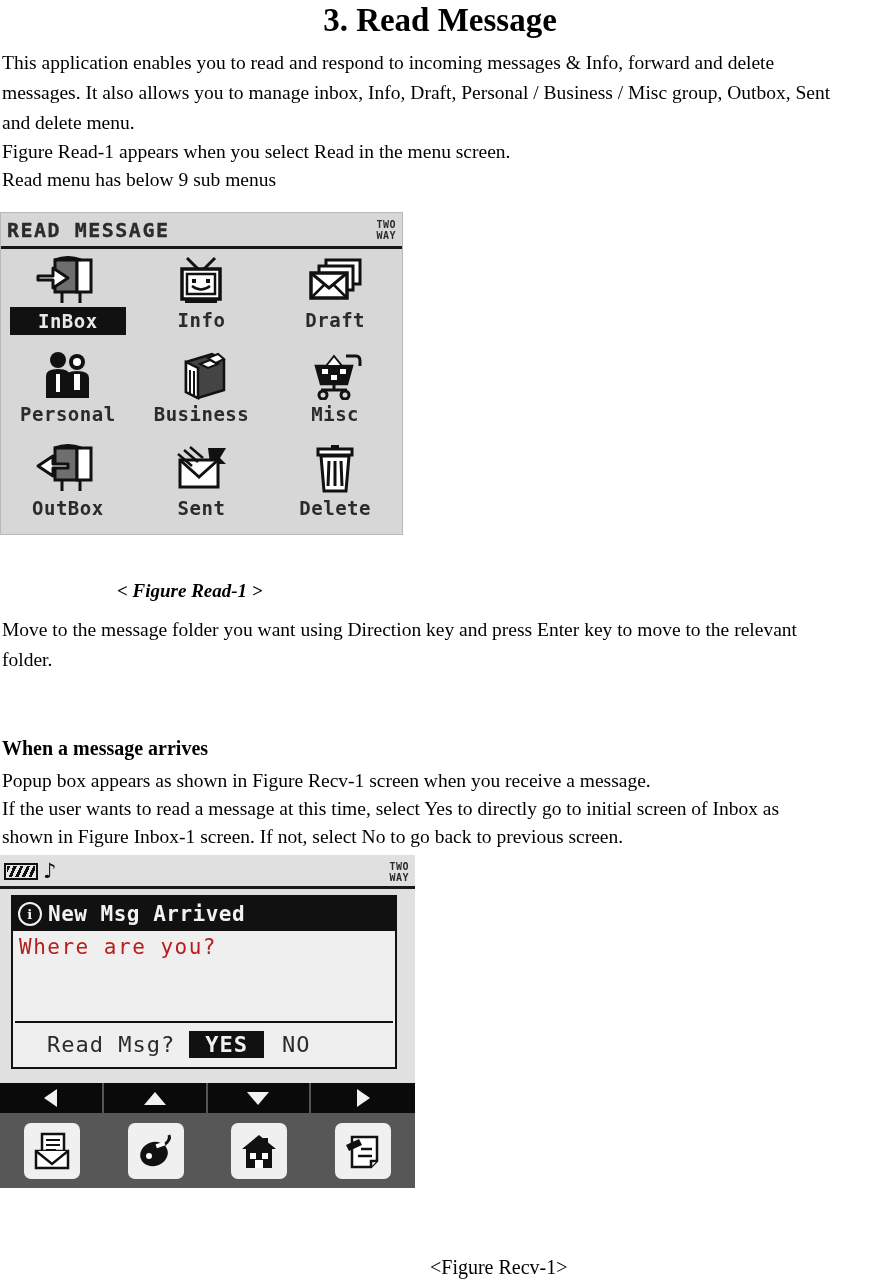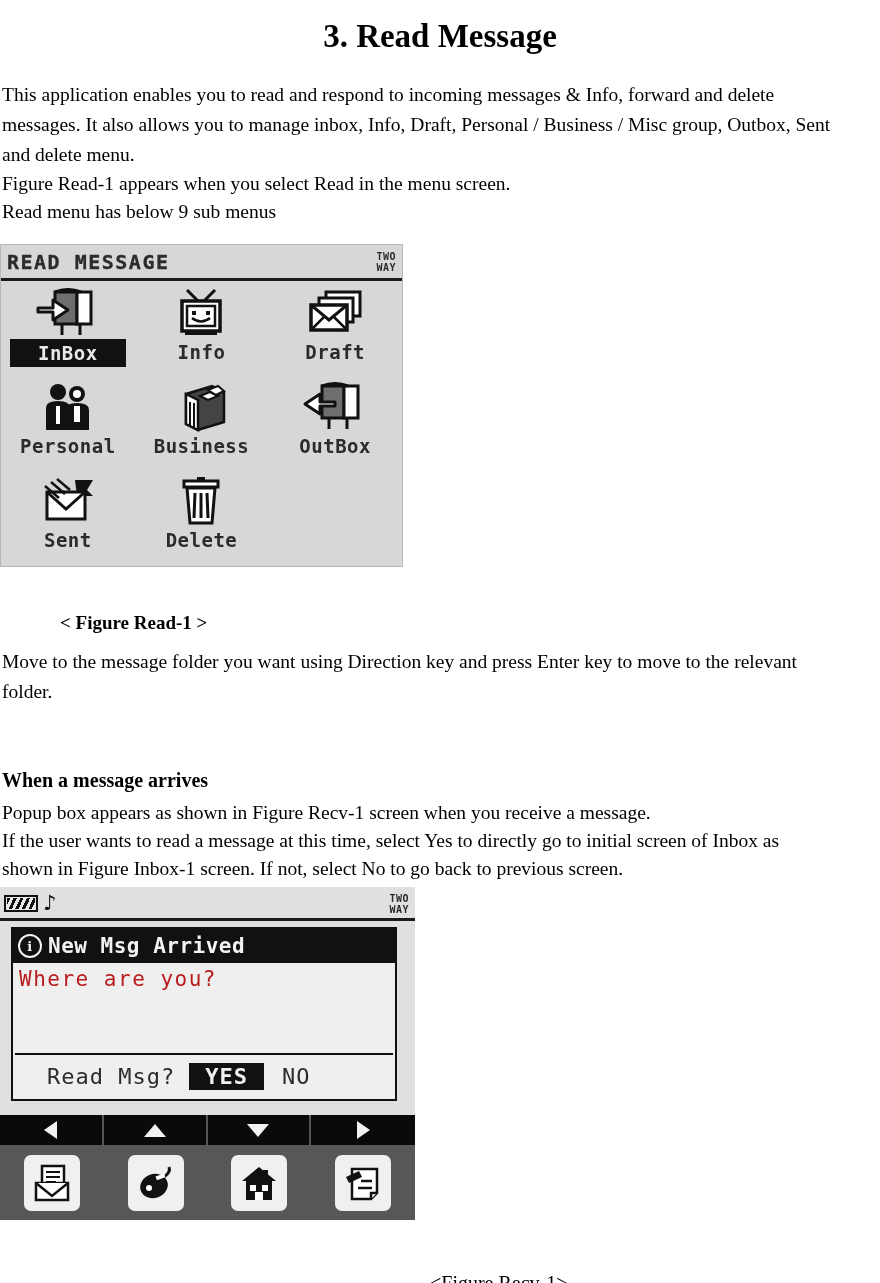--- a/index.html
+++ b/index.html
@@ -13,21 +13,21 @@
   }
   .page{position:relative;width:880px;height:1283px;}
 
   
   .doc-title{
     text-align:center;
     font-family:"Liberation Serif", serif;
     font-weight:bold;
     font-size:33px;
     line-height:40px;
-    margin:16px;
+    margin:0;
     padding-top:0px;
     letter-spacing:0px;
   }
   .para{
     font-size:19.5px;
     line-height:30px;
     margin:0;
     padding:0 2px;
   }
   .para.tight{line-height:28px;}
@@ -39,21 +39,21 @@
     font-weight:bold;
     line-height:26px;
     margin:0;
     padding:0 2px;
   }
   .fig-caption{
     font-size:19px;
     line-height:24px;
     margin:0;
   }
-  .fig-caption.indent{padding-left:60px;}
+  .fig-caption.indent{padding-left:117px;font-style:italic;}
   .fig-caption .lt{font-weight:bold;}
 
   
   .lcd{
     background:#d7d7d7;
     border:1px solid #b8b8b8;
     box-sizing:border-box;
     position:relative;
     font-family:"DejaVu Sans Mono", monospace;
     color:#1a1a1a;
@@ -343,20 +343,37 @@
             <path d="M14 12 L26 18 L26 48 L14 42 Z" fill="#fff" stroke="#111" stroke-width="2.5"></path>
             <line x1="18" y1="20" x2="18" y2="44" stroke="#111" stroke-width="2"></line>
             <line x1="22" y1="21" x2="22" y2="45" stroke="#111" stroke-width="2"></line>
             <path d="M28 14 L38 10 L46 14 L36 18 Z" fill="#fff" stroke="#111" stroke-width="2"></path>
             <path d="M36 8 L46 4 L52 9 L44 13 Z" fill="#fff" stroke="#111" stroke-width="2"></path>
           </svg>
         </span>
         <span class="lbl">Business</span>
       </div>
 
+      <div class="cell">
+        <span class="glyph">
+          <svg width="58" height="50" viewBox="0 0 58 50">
+            <path d="M40 6 L50 6 Q54 6 54 11 L54 16" fill="none" stroke="#111" stroke-width="3"></path>
+            <path d="M10 16 L46 16 L41 34 L15 34 Z" fill="#111" stroke="#111" stroke-width="2.5"></path>
+            <path d="M20 16 L28 6 L36 16 Z" fill="#fff" stroke="#111" stroke-width="2"></path>
+            <rect x="16" y="19" width="6" height="5" fill="#fff"></rect>
+            <rect x="34" y="19" width="6" height="5" fill="#fff"></rect>
+            <rect x="25" y="25" width="6" height="5" fill="#fff"></rect>
+            <line x1="28" y1="34" x2="28" y2="40" stroke="#111" stroke-width="3"></line>
+            <line x1="15" y1="40" x2="41" y2="40" stroke="#111" stroke-width="3"></line>
+            <circle cx="17" cy="45" r="4" fill="none" stroke="#111" stroke-width="3"></circle>
+            <circle cx="39" cy="45" r="4" fill="none" stroke="#111" stroke-width="3"></circle>
+          </svg>
+        </span>
+        <span class="lbl">Misc</span>
+      </div>
 
       <div class="cell">
         <span class="glyph">
           <svg width="66" height="50" viewBox="0 0 66 50">
             <rect x="20" y="4" width="22" height="32" fill="#6e6e6e" stroke="#111" stroke-width="3"></rect>
             <path d="M42 4 L56 4 L56 36 L42 36 Z" fill="#fff" stroke="#111" stroke-width="3"></path>
             <path d="M20 4 Q33 -1 46 4" fill="none" stroke="#111" stroke-width="3"></path>
             <path d="M33 20 L18 20 L18 12 L3 22 L18 32 L18 24 L33 24 Z" fill="#fff" stroke="#111" stroke-width="3" stroke-linejoin="round"></path>
             <line x1="27" y1="36" x2="27" y2="47" stroke="#111" stroke-width="3"></line>
             <line x1="45" y1="36" x2="45" y2="47" stroke="#111" stroke-width="3"></line>

